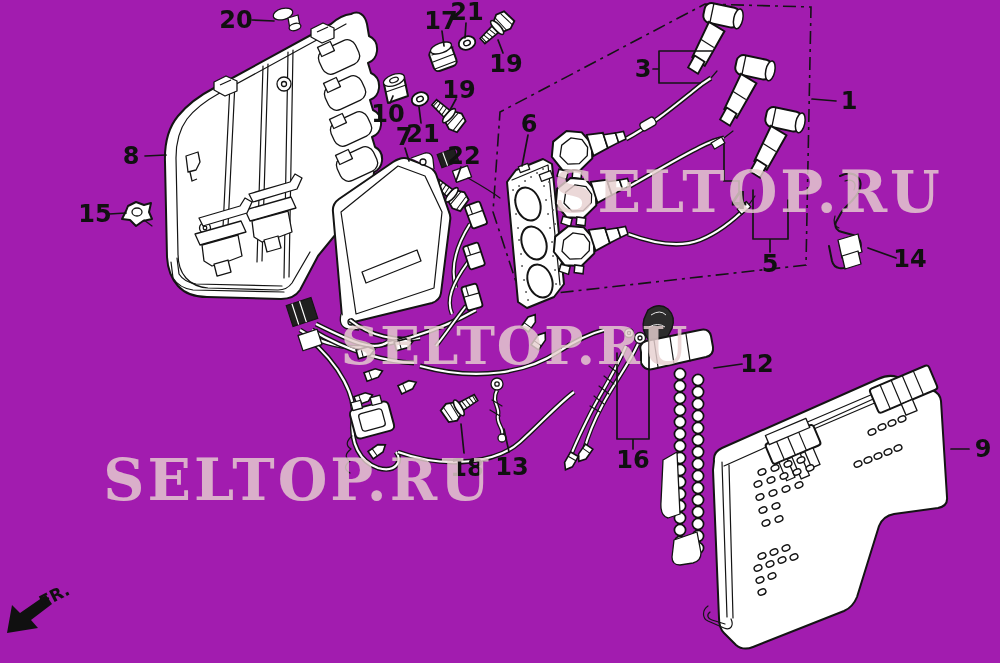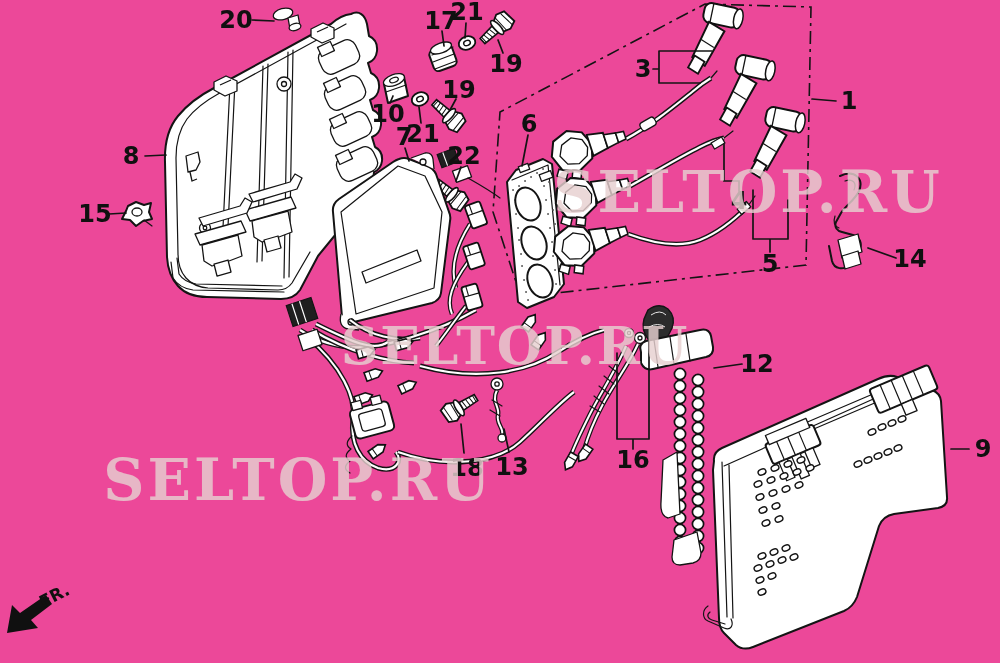--- a/index.html
+++ b/index.html
@@ -1,16 +1,16 @@
 <!DOCTYPE html>
 <html><head>
 <meta charset="utf-8">
 <style>
   html,body{margin:0;padding:0;background:#fff;}
-  .stage{position:relative;width:1000px;height:663px;background:#ec4899;overflow:hidden;}
+  .stage{position:relative;width:1000px;height:663px;background:#a21caf;overflow:hidden;}
   svg{display:block;}
   .ln{stroke:#141414;fill:none;stroke-width:2;stroke-linejoin:round;stroke-linecap:round;}
   .lnthin{stroke:#141414;fill:none;stroke-width:1.2;stroke-linejoin:round;stroke-linecap:round;}
   .fw{fill:#ffffff;stroke:#141414;stroke-width:2;stroke-linejoin:round;}
   .fwthin{fill:#ffffff;stroke:#141414;stroke-width:1.3;stroke-linejoin:round;}
   .dark{fill:#1f1f1f;stroke:#141414;stroke-width:1.2;}
   .leader{stroke:#141414;stroke-width:1.7;fill:none;stroke-linecap:round;}
   text.callout{font-family:"DejaVu Sans",sans-serif;font-weight:700;font-size:24px;fill:#101010;text-anchor:middle;}
   text.wm{font-family:"DejaVu Serif",serif;font-weight:700;fill:#e7d0d0;opacity:0.82;text-anchor:middle;}
   text.frtxt{font-family:"DejaVu Sans",sans-serif;font-weight:700;font-size:17px;fill:#101010;}

